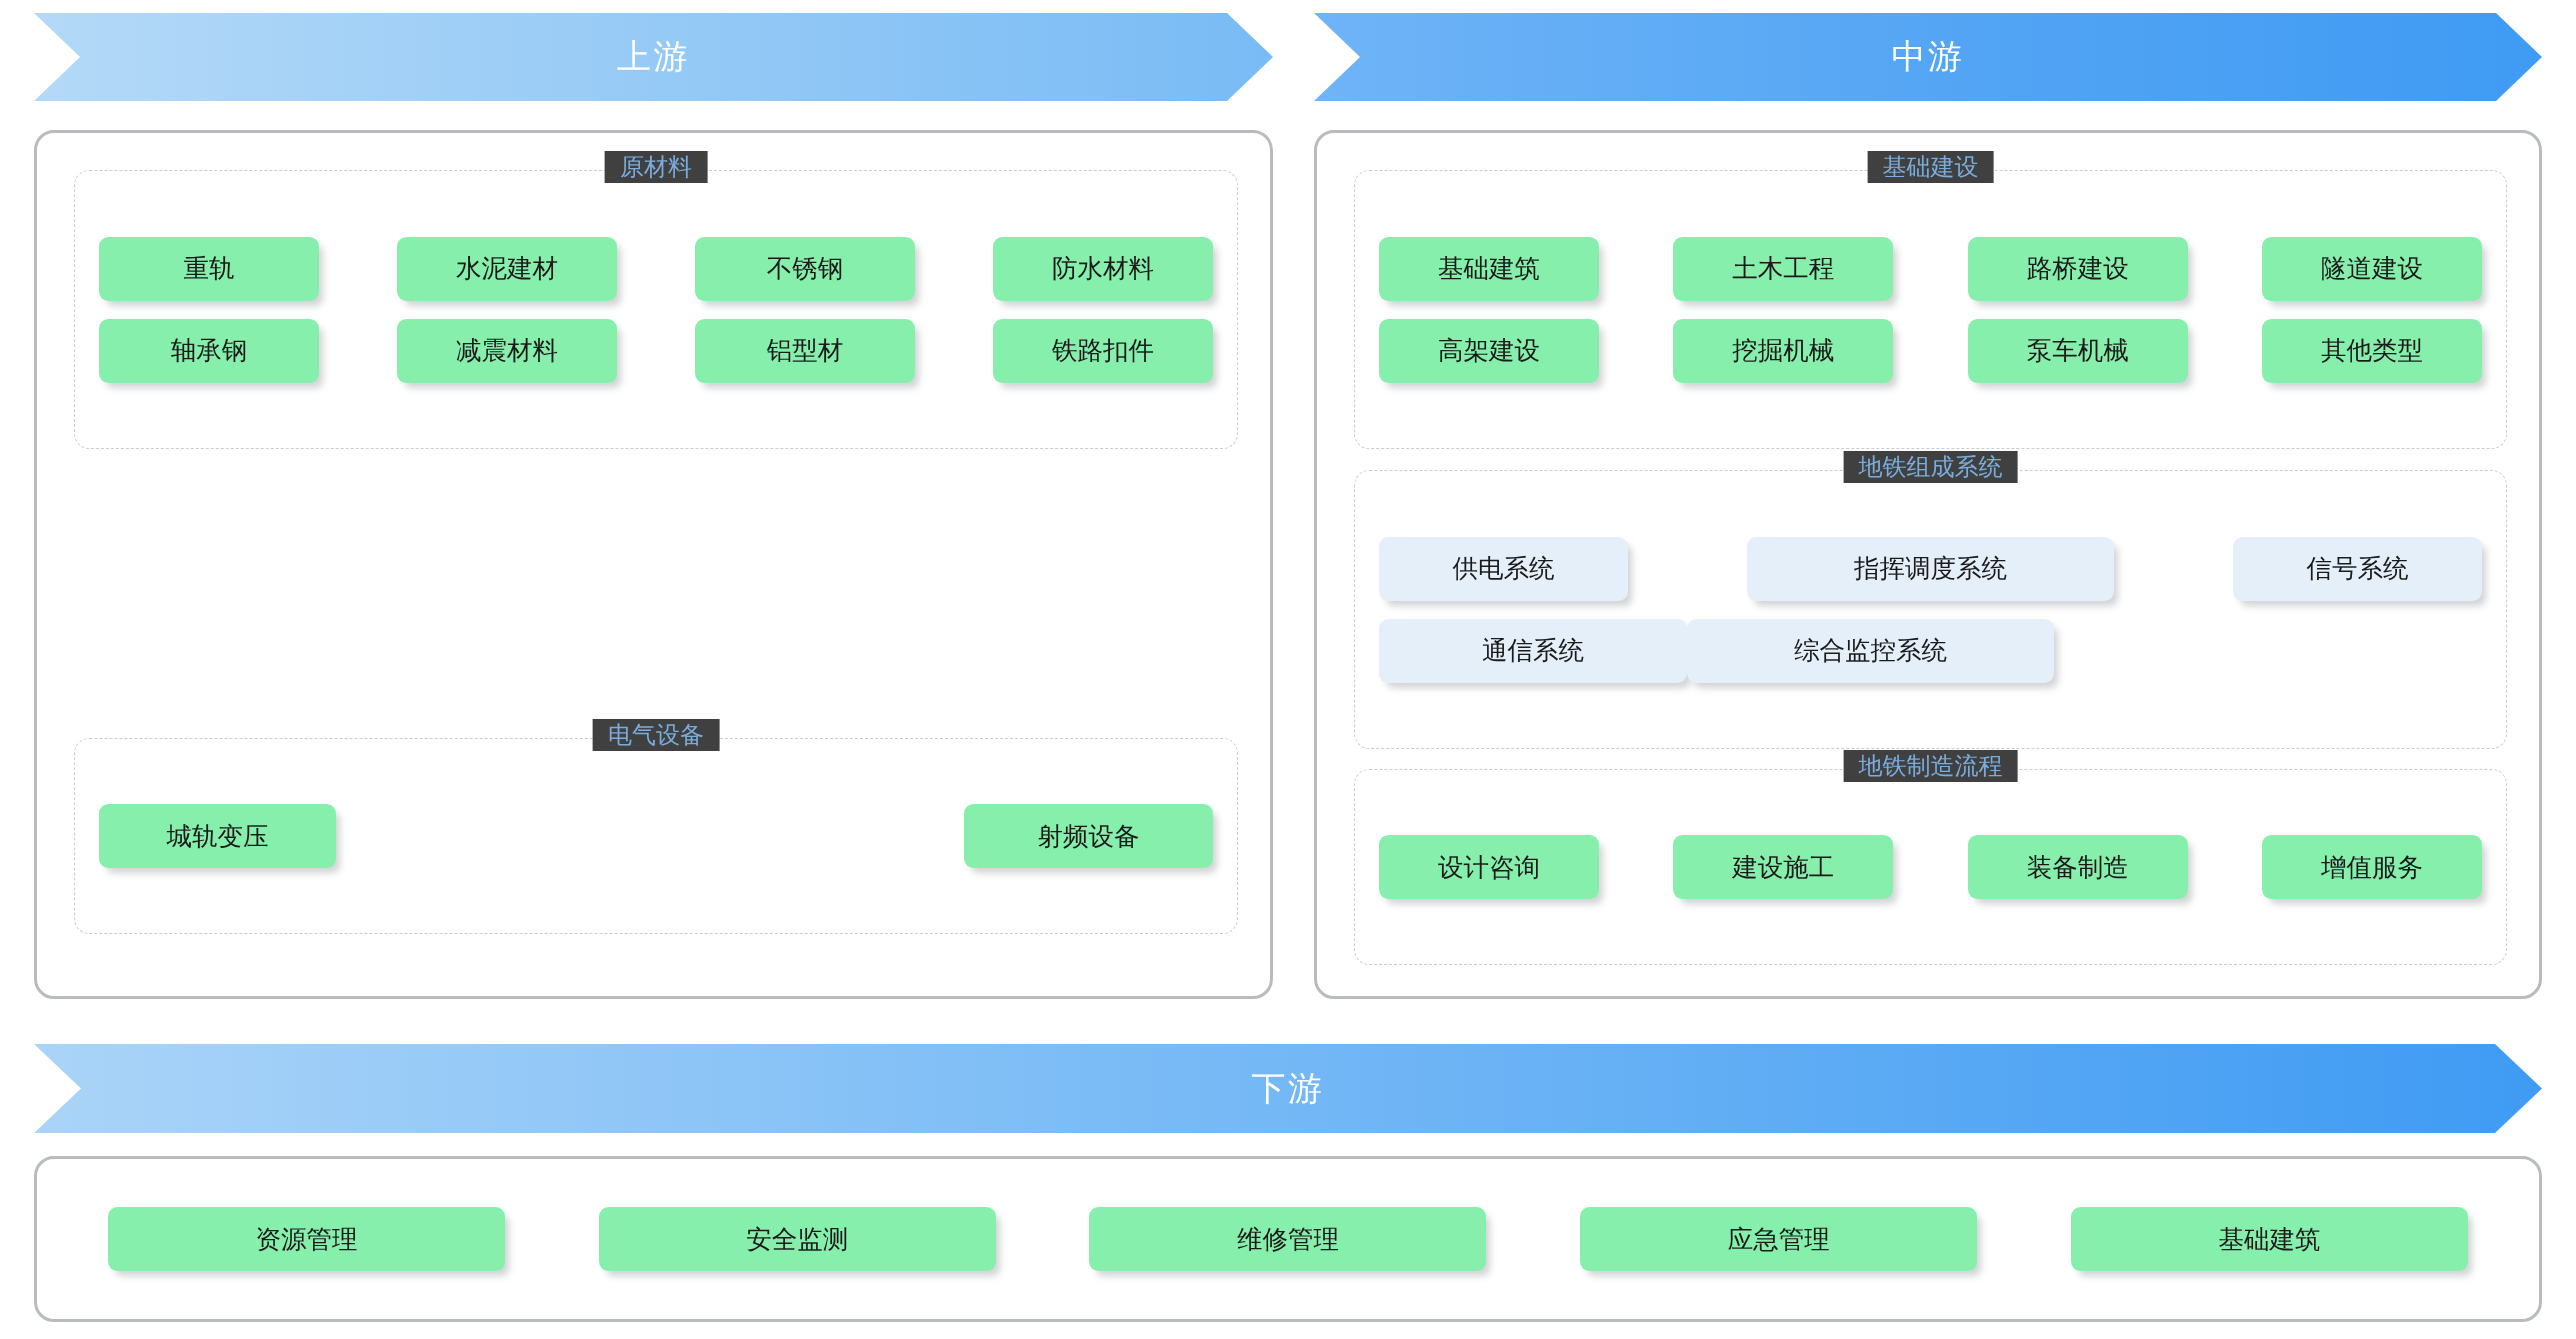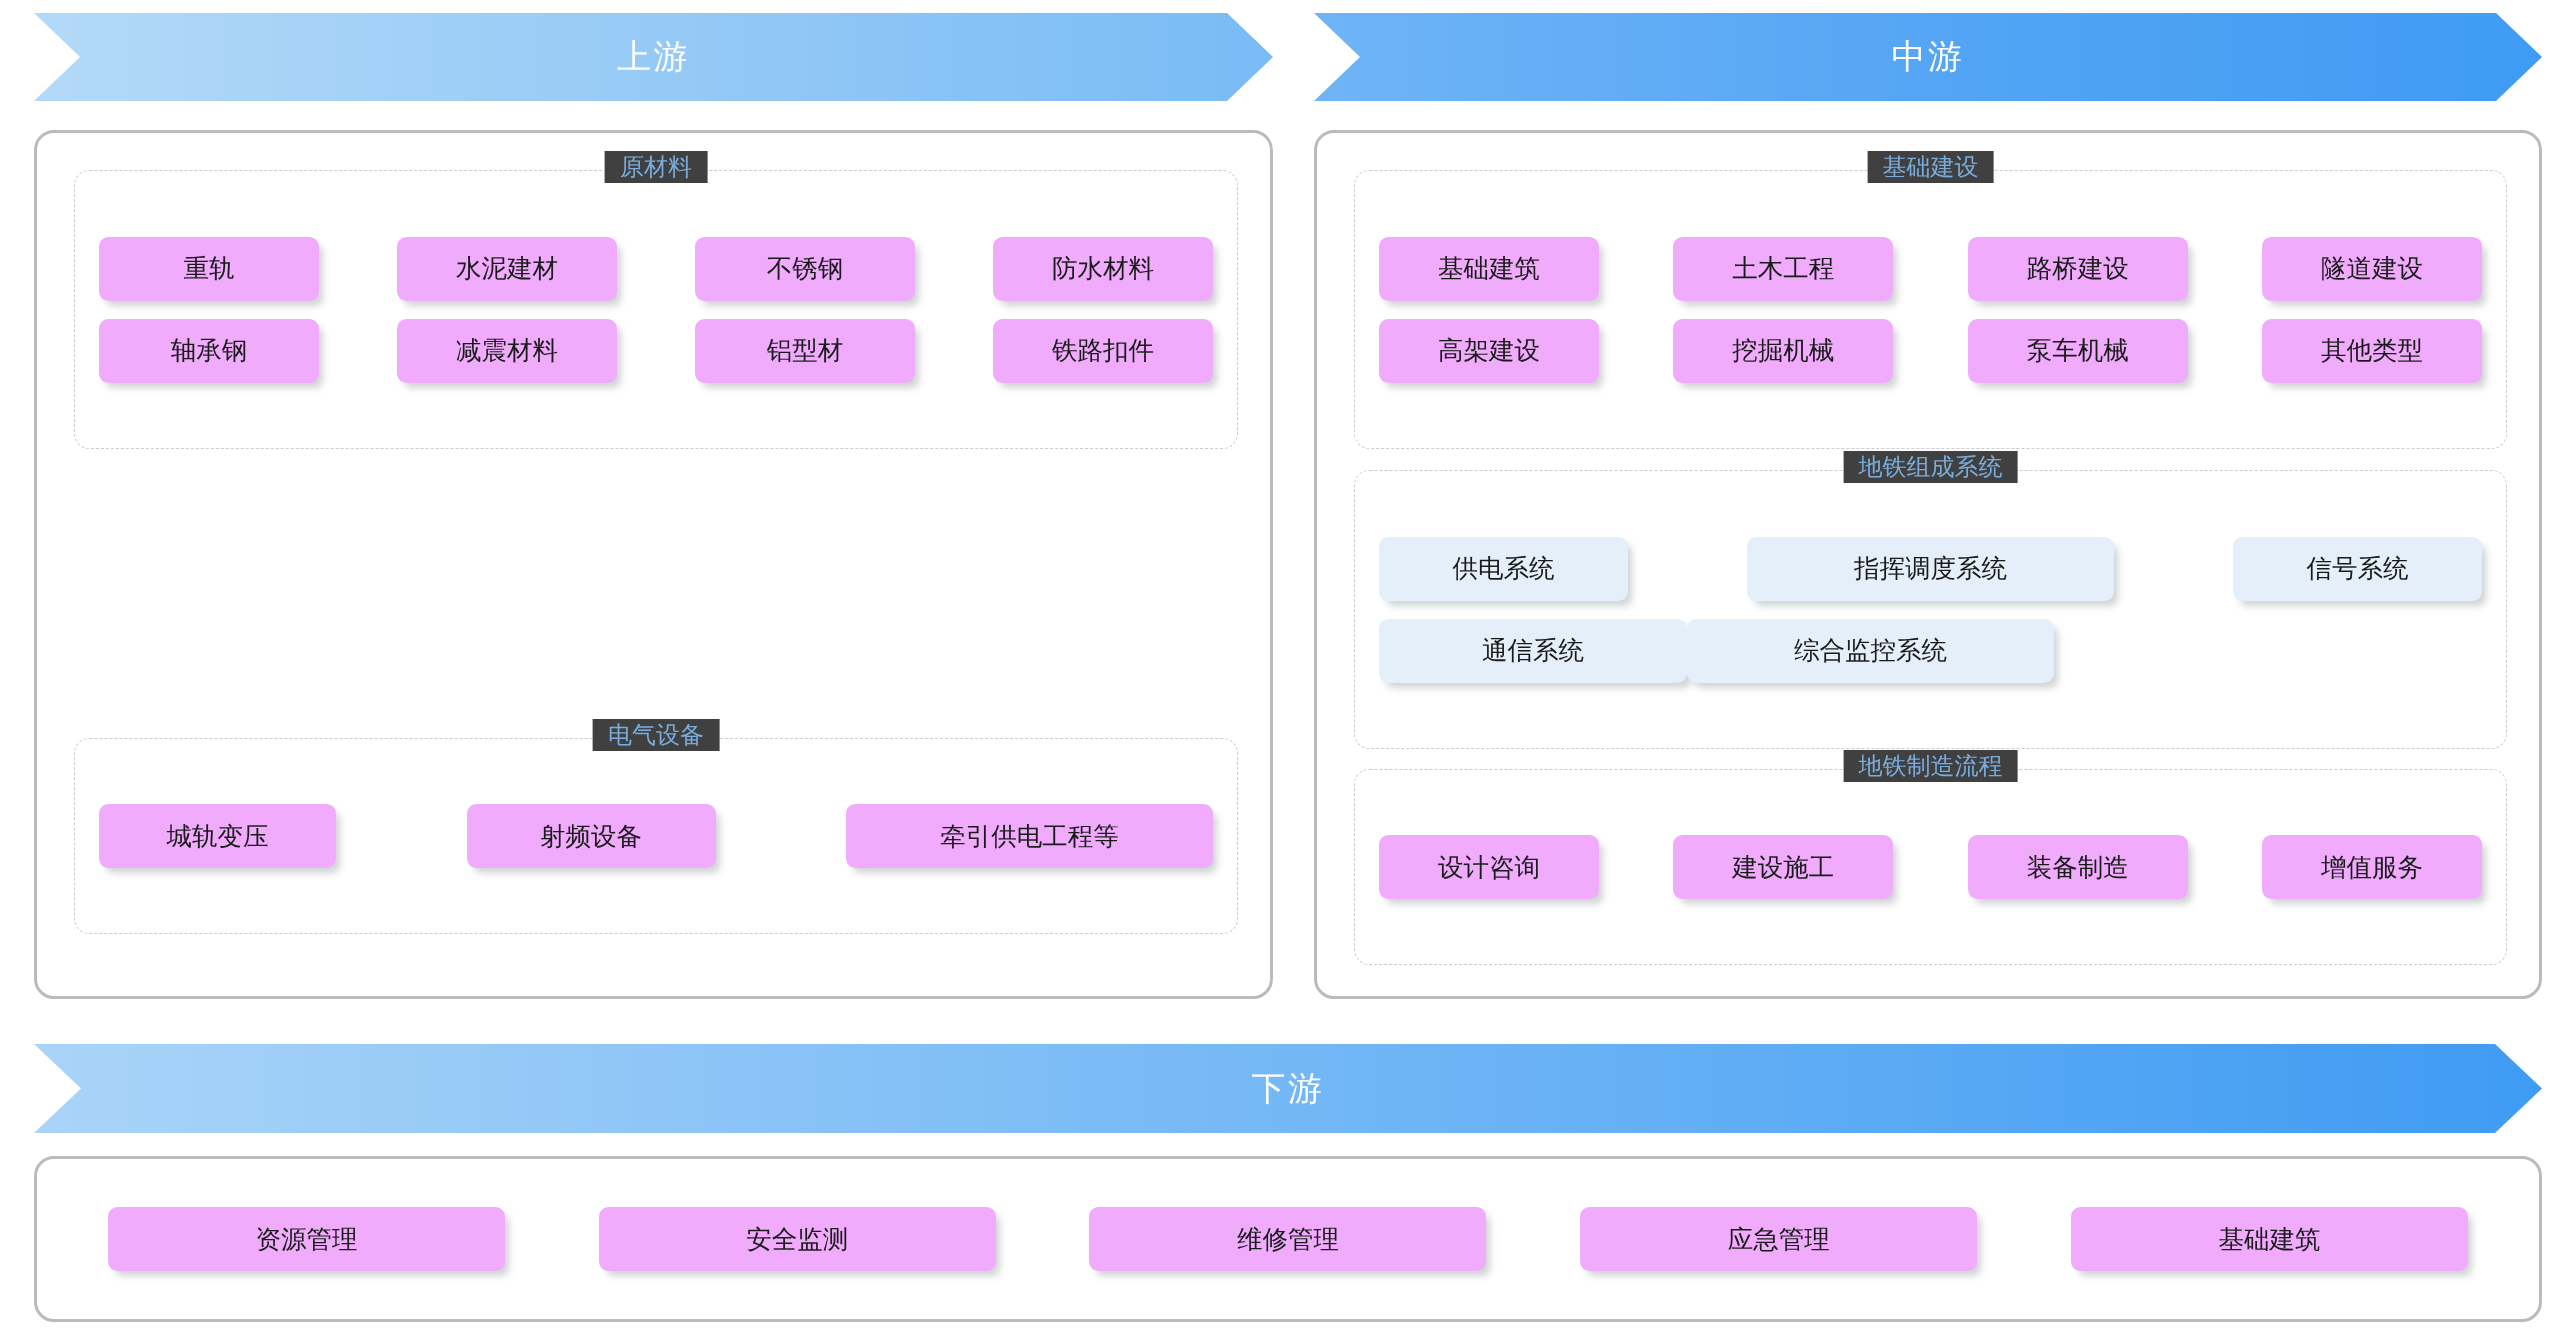--- a/index.html
+++ b/index.html
@@ -59,21 +59,21 @@
     gap:18px;padding:20px 24px;box-sizing:border-box;
   }
   .row{
     display:flex;align-items:center;
     justify-content:space-between;
   }
   .row.center{justify-content:flex-start;}
 
   
   .box{
-    background:#f0abfc;border-radius:9.5px;
+    background:#86efac;border-radius:9.5px;
     box-shadow:5.3px 6.5px 7.7px -1.8px rgba(140,145,150,.40);
     height:64px;
     display:flex;align-items:center;justify-content:center;
     font-size:25.5px;color:#1a1a1a;white-space:nowrap;
     box-sizing:border-box;padding:0 8.3px;
   }
   .box.tinted{background:#e5eff9;}
 
   .w-sm{width:220px;}
 
@@ -138,21 +138,20 @@
     </div>
   </div>
 
 
   <div class="fs" id="fs-elec">
     <span class="fs-legend">电气设备</span>
     <div class="fs-body">
       <div class="row">
         <div class="box w-e1">城轨变压</div>
         <div class="box w-e2">射频设备</div>
-        <div class="box w-e3">牵引供电工程等</div>
       </div>
     </div>
   </div>
 
 </div>
 
 <div class="panel panel-mid">
 
   <div class="fs" id="fs-infra">
     <span class="fs-legend">基础建设</span>

